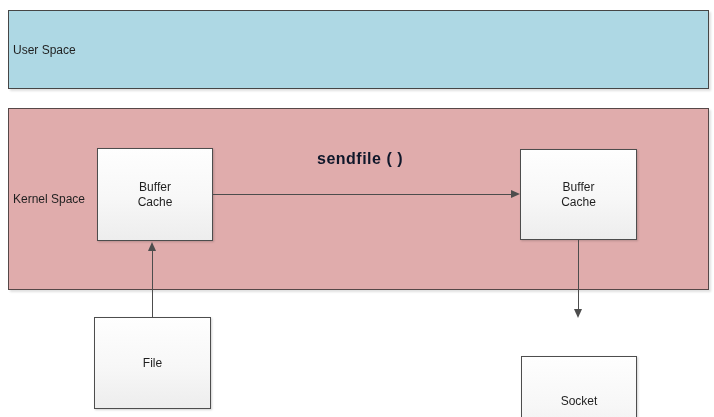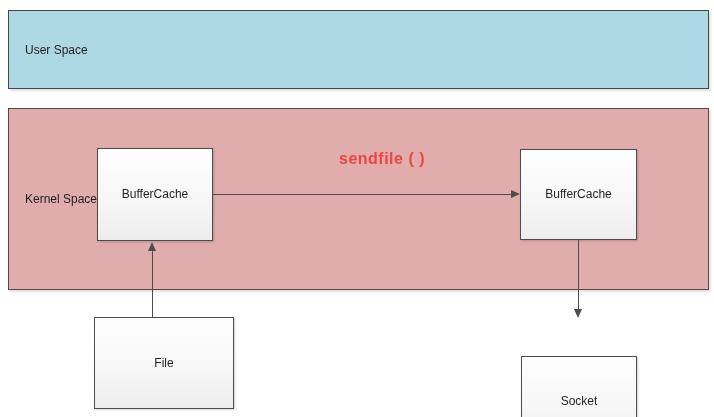--- a/index.html
+++ b/index.html
@@ -6,35 +6,35 @@
   .canvas{
     position:relative;width:714px;height:417px;background:#ffffff;overflow:hidden;
     font-family:"Liberation Sans","DejaVu Sans",sans-serif;color:#1f1f1f;
   }
   .band{
     position:absolute;box-sizing:border-box;border:1px solid #464646;
     display:flex;align-items:center;box-shadow:2px 2px 2px rgba(0,0,0,0.12);
   }
   .band-user{left:8px;top:10px;width:701px;height:79px;}
   .band-kernel{left:8px;top:108px;width:701px;height:182px;border-color:#564848;}
-  .band-label{font-size:12px;padding-left:16px;white-space:nowrap;}
+  .band-label{font-size:12px;padding-left:4px;white-space:nowrap;}
   .node{
     position:absolute;box-sizing:border-box;border:1px solid #4d4d4d;
     background:linear-gradient(to bottom,#fefefe 0%,#f7f7f7 55%,#ededed 100%);
-    display:flex;flex-direction:row;align-items:center;justify-content:center;
+    display:flex;flex-direction:column;align-items:center;justify-content:center;
     font-size:12px;line-height:15px;text-align:center;
     box-shadow:1px 1px 2px rgba(0,0,0,0.18);
   }
   .node-buffer-left{left:97px;top:148px;width:116px;height:93px;}
   .node-buffer-right{left:520px;top:149px;width:117px;height:91px;}
-  .node-file{left:94px;top:317px;width:140px;height:92px;}
+  .node-file{left:94px;top:317px;width:117px;height:92px;}
   .node-socket{left:521px;top:318px;width:116px;height:91px;margin-top:38px;}
   .sendfile-label{
-    position:absolute;left:295px;top:150px;width:130px;text-align:right;
-    font-size:16px;font-weight:600;letter-spacing:0.5px;color:#ef4444;
+    position:absolute;left:295px;top:150px;width:130px;text-align:center;
+    font-size:16px;font-weight:600;letter-spacing:0.5px;color:#0f172a;
   }
   .line{position:absolute;background:#4d4d4d;}
   .line-h{height:1px;}
   .line-v{width:1px;}
   .arrowhead{position:absolute;width:0;height:0;}
   .head-right{border-top:4.5px solid transparent;border-bottom:4.5px solid transparent;border-left:9px solid #4d4d4d;}
   .head-up{border-left:4.5px solid transparent;border-right:4.5px solid transparent;border-bottom:9px solid #4d4d4d;}
   .head-down{border-left:4.5px solid transparent;border-right:4.5px solid transparent;border-top:9px solid #4d4d4d;}
   .watermark{
     position:absolute;left:512px;top:386px;font-size:16px;color:#c4c4c4;

